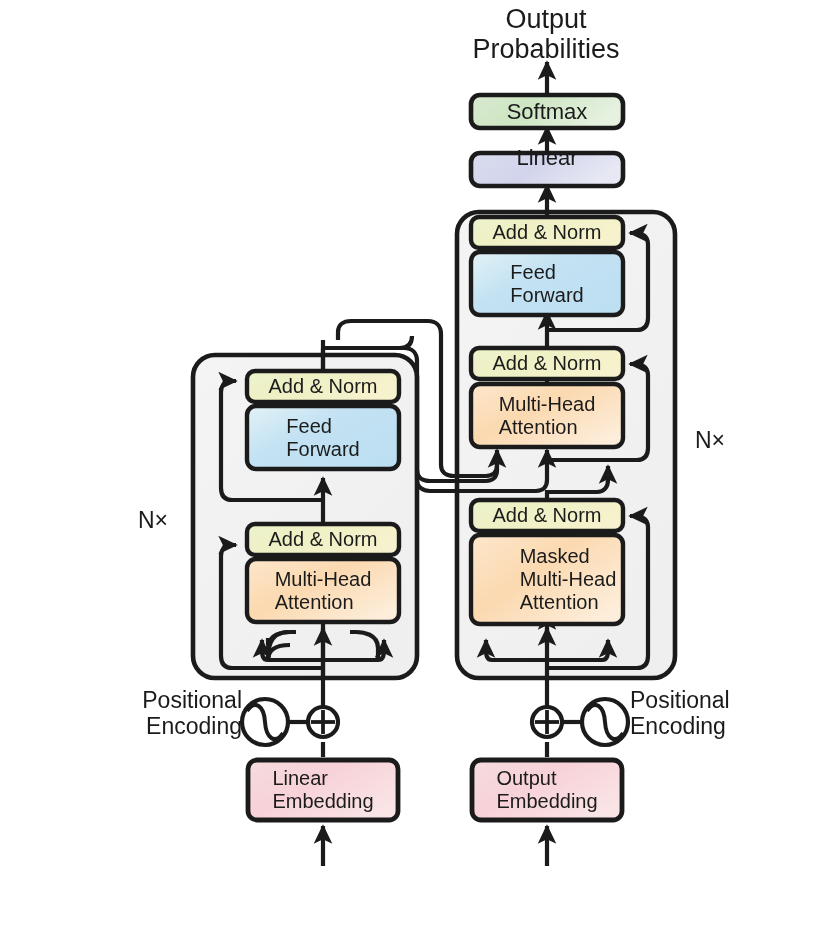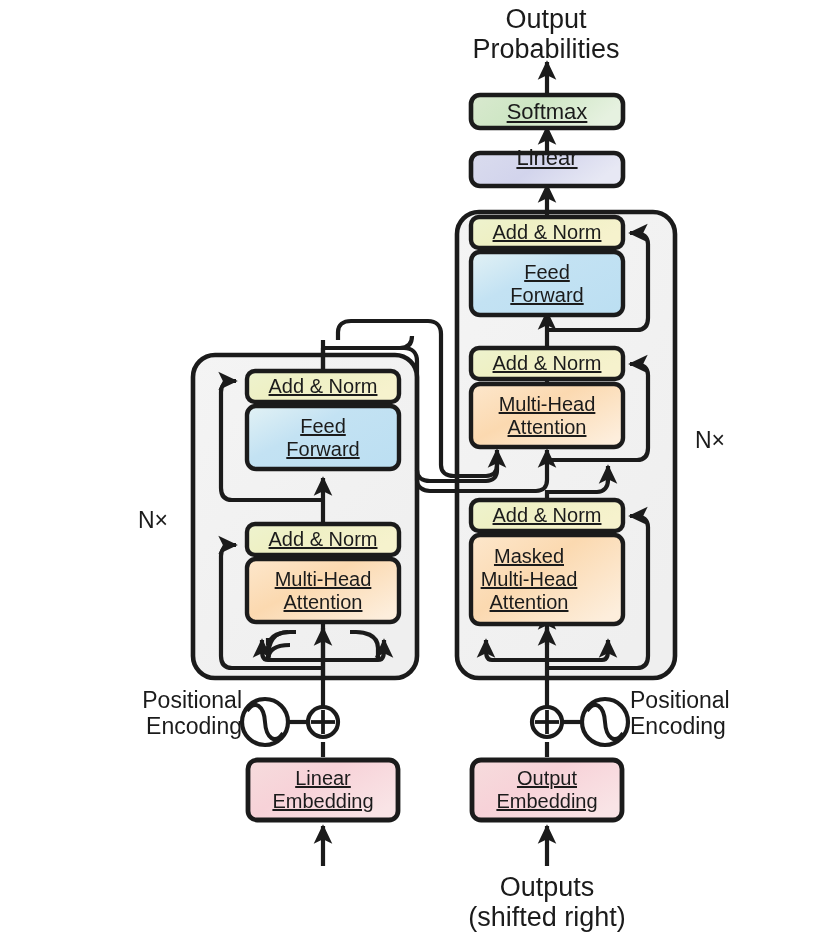--- a/index.html
+++ b/index.html
@@ -6,21 +6,21 @@
   body{
     width:832px;height:935px;position:relative;overflow:hidden;
     font-family:"Liberation Sans","DejaVu Sans",sans-serif;
     color:#1b1b1b;
   }
   #stage{position:absolute;left:0;top:0;width:832px;height:696px;}
   svg{position:absolute;left:0;top:0;width:832px;height:935px;}
   .lbl{position:absolute;text-align:center;line-height:1.12;white-space:pre-line;}
   .boxtext{
     position:absolute;display:flex;align-items:center;justify-content:center;
-    text-align:center;line-height:1.14;pointer-events:none;white-space:pre-line;text-decoration:underline;
+    text-align:left;line-height:1.14;pointer-events:none;white-space:pre-line;
   }
 </style>
 </head>
 <body>
 
 <div id="stage">
 
   <svg viewBox="0 0 832 935">
     <defs>
       <marker id="arrow" viewBox="0 0 10 10" refX="8.4" refY="5" markerWidth="5.4" markerHeight="5.4" orient="auto-start-reverse">
@@ -179,21 +179,21 @@
   <div class="boxtext" style="left:471px;top:95px;width:152px;height:33px;font-size:22px;">Softmax</div>
   <div class="boxtext" style="left:471px;top:141px;width:152px;height:33px;font-size:22px;">Linear</div>
 
   <div class="boxtext" style="left:471px;top:217px;width:152px;height:31px;font-size:20px;">Add &amp; Norm</div>
   <div class="boxtext" style="left:471px;top:252px;width:152px;height:63px;font-size:20px;">Feed
 Forward</div>
   <div class="boxtext" style="left:471px;top:348px;width:152px;height:31px;font-size:20px;">Add &amp; Norm</div>
   <div class="boxtext" style="left:471px;top:384px;width:152px;height:63px;font-size:20px;">Multi-Head
 Attention</div>
   <div class="boxtext" style="left:471px;top:500px;width:152px;height:31px;font-size:20px;">Add &amp; Norm</div>
-  <div class="boxtext" style="left:453px;top:535px;width:152px;height:89px;font-size:20px;">Masked
+  <div class="boxtext" style="left:492px;top:535px;width:152px;height:89px;font-size:20px;">Masked
 Multi-Head
 Attention</div>
 
   <div class="boxtext" style="left:247px;top:371px;width:152px;height:31px;font-size:20px;">Add &amp; Norm</div>
   <div class="boxtext" style="left:247px;top:406px;width:152px;height:63px;font-size:20px;">Feed
 Forward</div>
   <div class="boxtext" style="left:247px;top:524px;width:152px;height:31px;font-size:20px;">Add &amp; Norm</div>
   <div class="boxtext" style="left:247px;top:559px;width:152px;height:63px;font-size:20px;">Multi-Head
 Attention</div>
 
@@ -203,16 +203,14 @@
 Embedding</div>
 
   <div class="lbl" style="left:123px;top:508px;width:60px;font-size:23px;">N×</div>
   <div class="lbl" style="left:680px;top:428px;width:60px;font-size:23px;">N×</div>
 
   <div class="lbl" style="left:108px;top:688px;width:134px;font-size:23px;text-align:right;">Positional
 Encoding</div>
   <div class="lbl" style="left:630px;top:688px;width:150px;font-size:23px;text-align:left;">Positional
 Encoding</div>
 
-  <div class="lbl" style="left:447px;top:872px;width:200px;font-size:27px;">Outputs
-(shifted right)</div>
 
 </div>
 
 </body></html>

